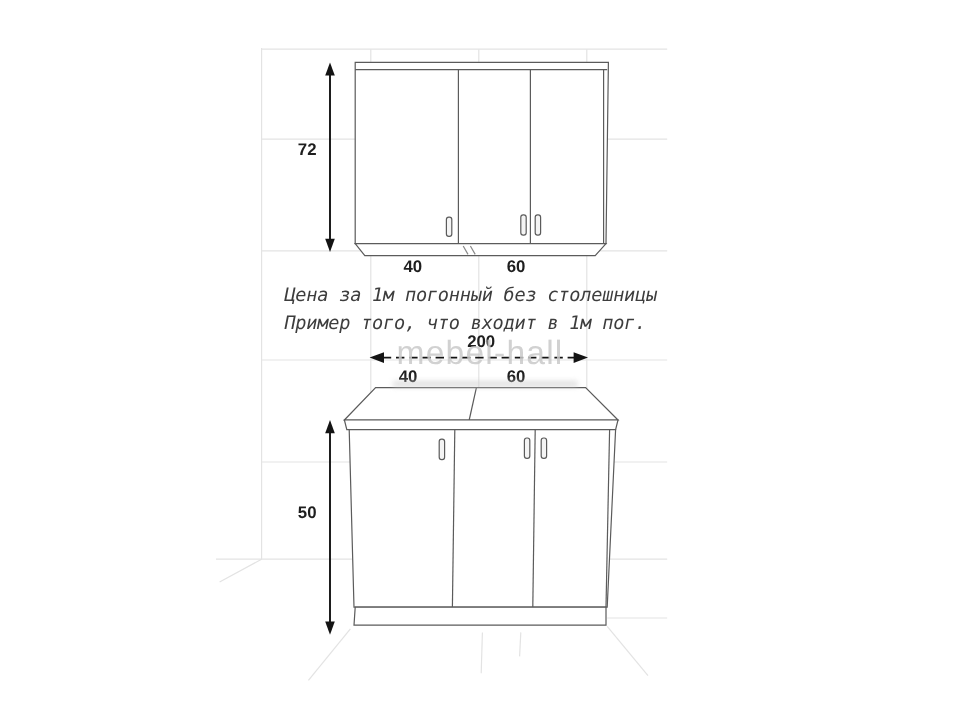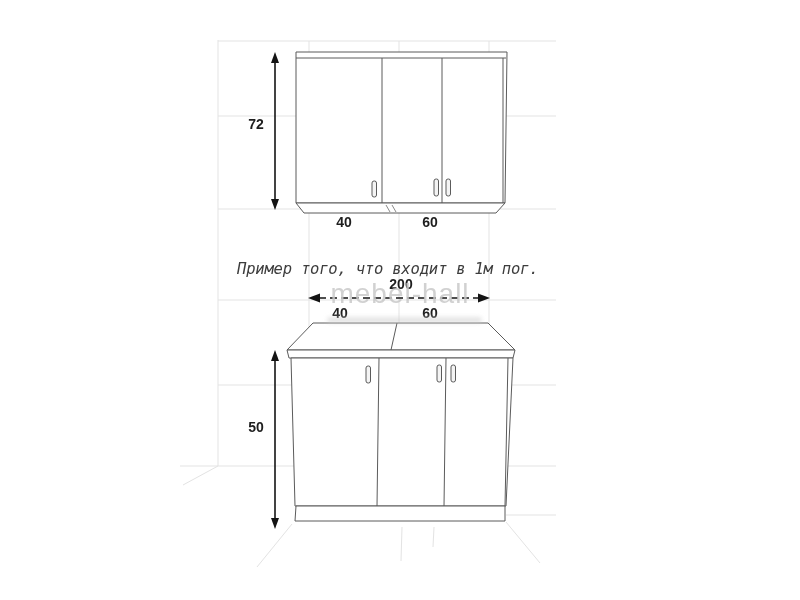--- a/index.html
+++ b/index.html
@@ -112,18 +112,19 @@
   </svg>
 
   <span class="dimlabel" style="left:236px;top:117px;width:40px;">72</span>
   <span class="dimlabel" style="left:326px;top:215px;width:36px;">40</span>
   <span class="dimlabel" style="left:412px;top:215px;width:36px;">60</span>
   <span class="dimlabel" style="left:379px;top:277px;width:44px;">200</span>
   <span class="dimlabel" style="left:322px;top:306px;width:36px;">40</span>
   <span class="dimlabel" style="left:412px;top:306px;width:36px;">60</span>
   <span class="dimlabel" style="left:236px;top:420px;width:40px;">50</span>
 
+  <span class="note" style="left:237px;top:239px;">Цена за 1м погонный без столешницы</span>
   <span class="note" style="left:237px;top:262px;">Пример того, что входит в 1м пог.</span>
 
   <span class="watermark">mebel-hall</span>
   <div class="watermark-blur"></div>
 
 </div>
 
 </body></html>

